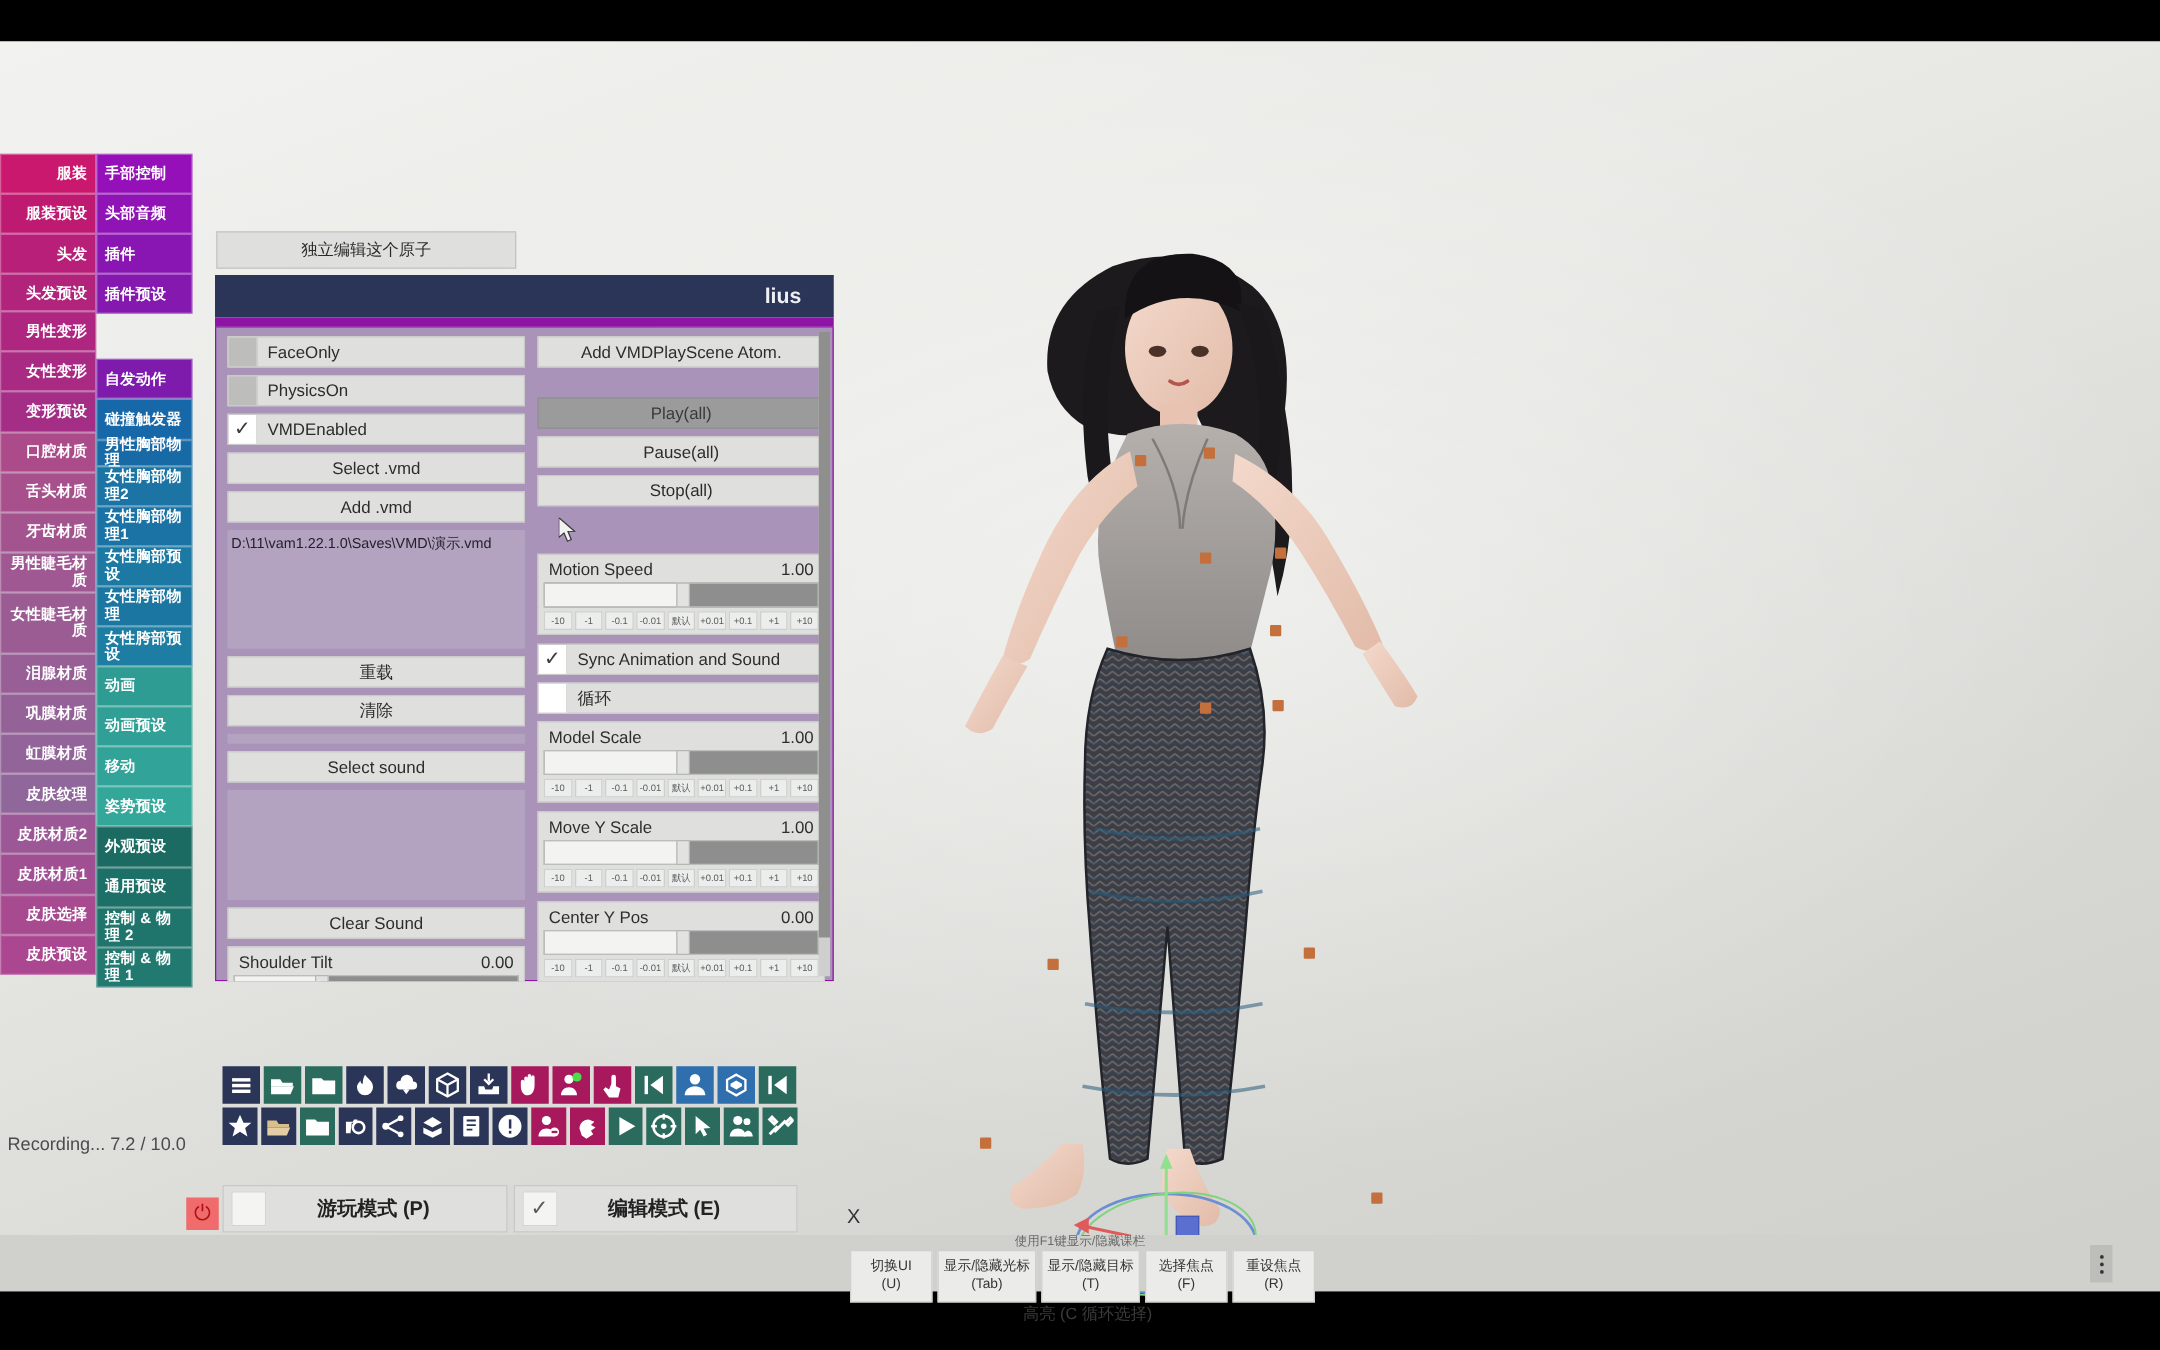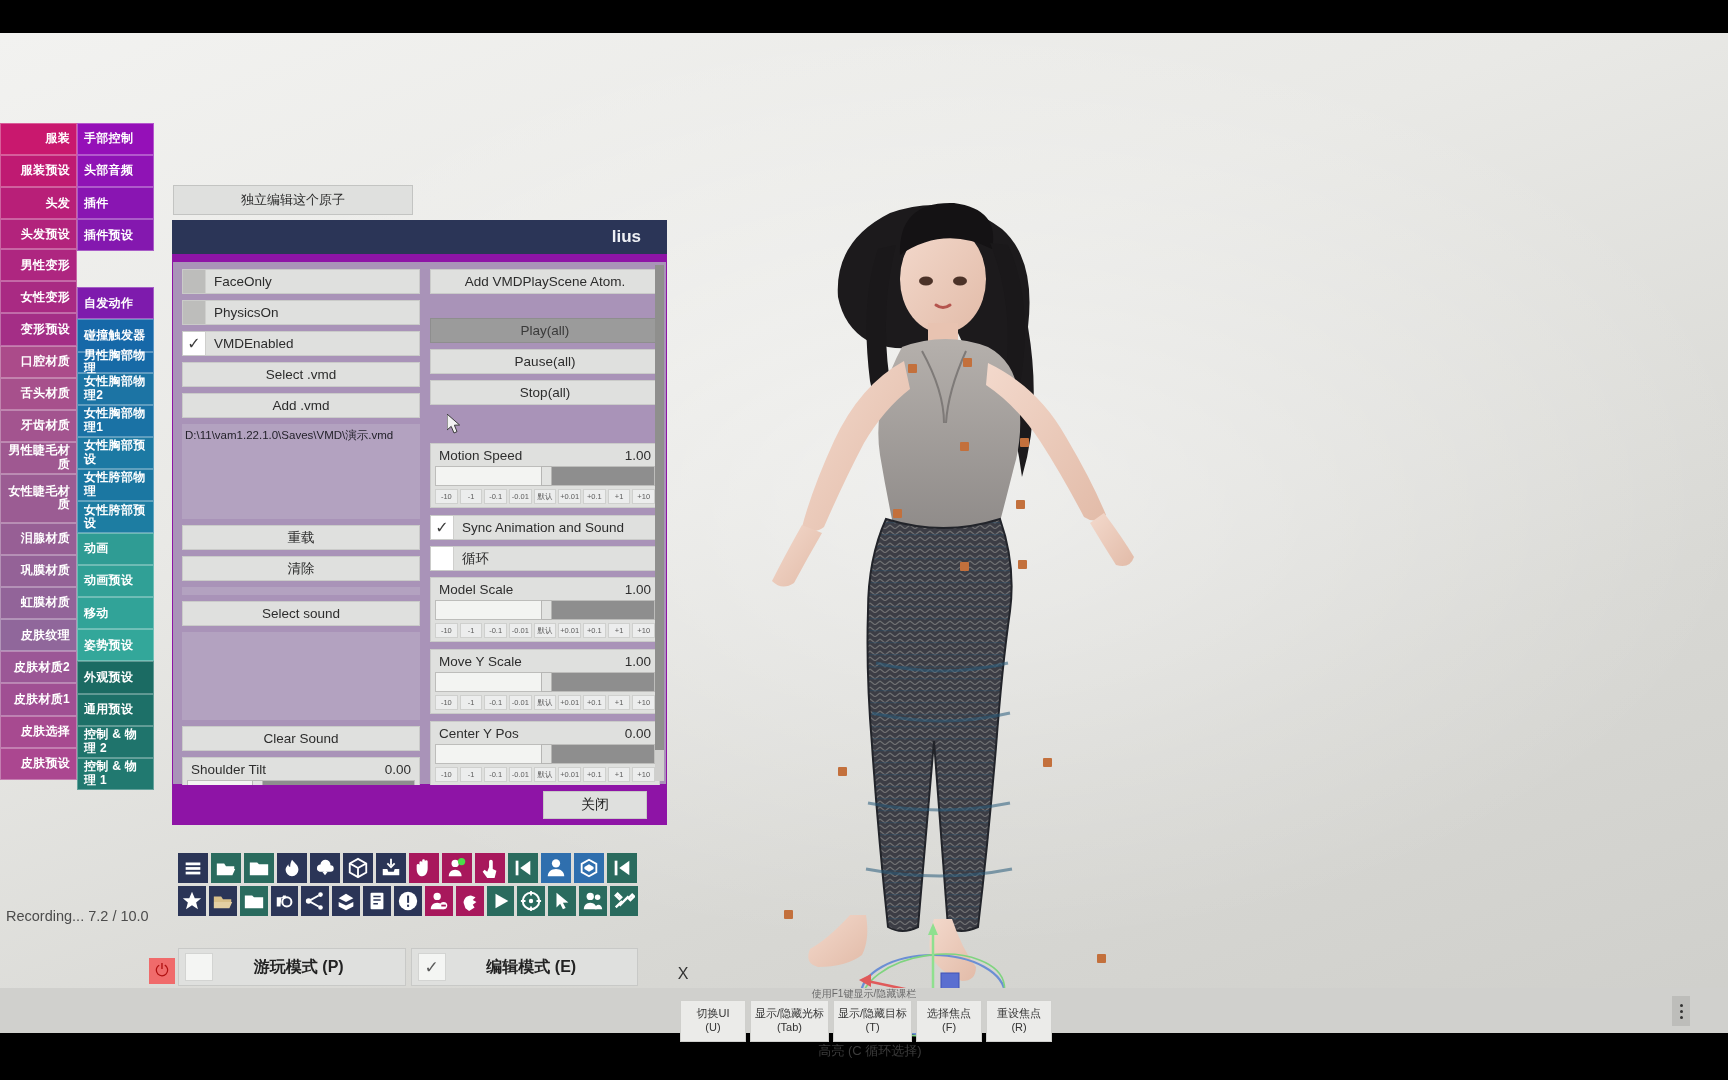--- a/index.html
+++ b/index.html
@@ -519,23 +519,20 @@
               </div>
             </div>
           </div>
       </div>
 
       <div style="position:absolute;right:3px;top:4px;width:9px;bottom:4px;background:#cfcfcd;">
         <div style="position:absolute;left:0;top:0;width:9px;height:94%;background:#8f8f8d;"></div>
       </div>
     </div>
 
-    <div class="win-footer">
-      <div class="close-btn">关闭</div>
-    </div>
   </div>
 
   <div class="cursor-arrow">
     <svg width="16" height="22" viewBox="0 0 16 22">
         <polygon points="0,0 0,16 4.2,12.4 7,19 10,17.6 7.4,11.2 12.6,11" fill="#f2f2f2" stroke="#3a3a3a" stroke-width="1"></polygon>
       </svg>
   </div>
 
   <div class="iconbar" id="bar1" style="top:853px;">
       <div class="icon" style="background: rgb(43, 53, 87);">

